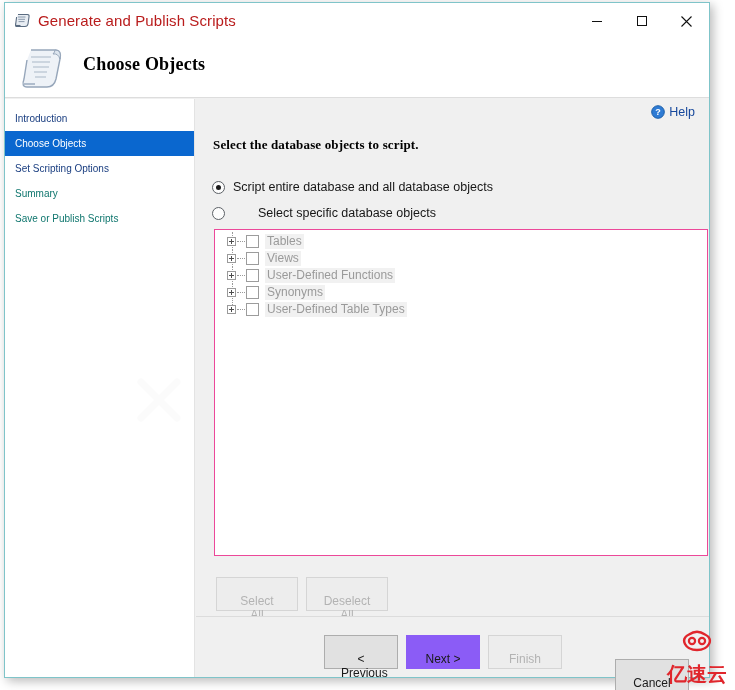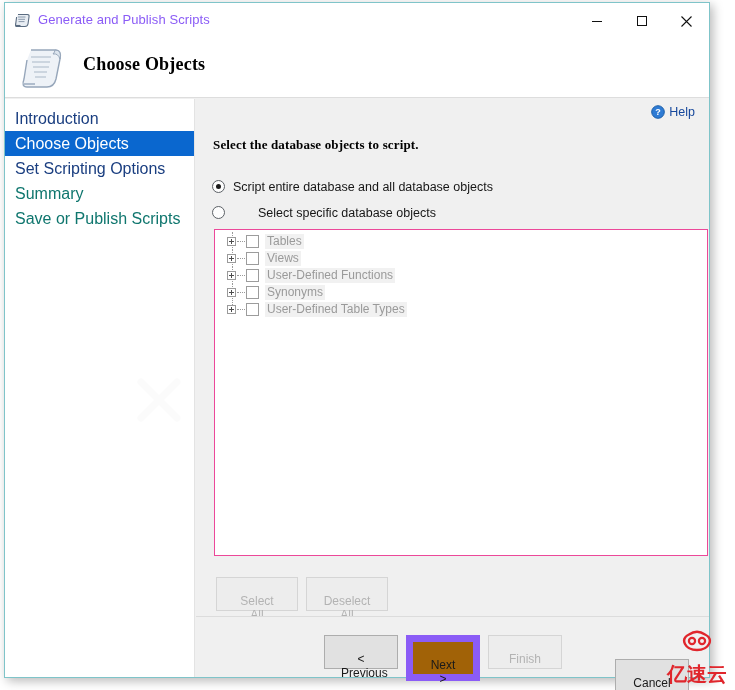--- a/index.html
+++ b/index.html
@@ -49,22 +49,22 @@
     box-sizing: border-box;
   }
   .titlebar-icon {
     position: absolute;
     left: 9px; top: 9px;
     width: 18px; height: 18px;
   }
   .titlebar-text {
     position: absolute;
     left: 33px; top: 9px;
-    font-size: 13px;
-    color: #8b5cf6;
+    font-size: 15px;
+    color: #b91c1c;
     letter-spacing: 0.1px;
     white-space: nowrap;
   }
   .winbtns {
     position: absolute;
     right: 0; top: 0;
     height: 36px;
     display: flex;
   }
   .winbtn {
@@ -113,21 +113,21 @@
     background: #ffffff;
     border-right: 1px solid #e3e3e3;
     box-sizing: border-box;
     overflow: hidden;
   }
   .side-item {
     position: relative;
     height: 25px;
     line-height: 25px;
     padding-left: 10px;
-    font-size: 16px;
+    font-size: 10px;
     color: #1a3e80;
     white-space: nowrap;
     cursor: default;
   }
   .side-item.first { margin-top: 7px; }
   .side-item.selected {
     background: #0a67cf;
     color: #ffffff;
   }
   .side-item.muted { color: #0f766e; }
@@ -167,21 +167,21 @@
     font-weight: bold;
     color: #000000;
     font-family: "Liberation Serif", serif;
     letter-spacing: 0.15px;
   }
 
   .radio-row {
     position: absolute;
     left: 16px;
     display: flex;
-    align-items: flex-start;
+    align-items: center;
     gap: 8px;
     font-size: 12.5px;
     color: #161616;
     cursor: default;
     white-space: nowrap;
   }
   .radio-row.r1 { top: 81px; }
   .radio-row.r2 { top: 107px; gap: 33px; }
   .radio-mark {
     width: 13px; height: 13px;
@@ -286,22 +286,22 @@
     cursor: default;
     padding: 16px;
     text-align: center;
   }
   .btn.disabled {
     color: #b3b3b3;
     background: #ededed;
     border-color: #d5d5d5;
   }
   .btn.focused {
-    border: 7px solid #8b5cf6;
-    background: #a16207;
+    border: 1px solid #8b5cf6;
+    background: #8b5cf6;
   }
   .selall {
     position: absolute;
     left: 20px; top: 478px;
     width: 82px; height: 22px;
   }
   .deselall {
     position: absolute;
     left: 110px; top: 478px;
     width: 82px; height: 22px;

